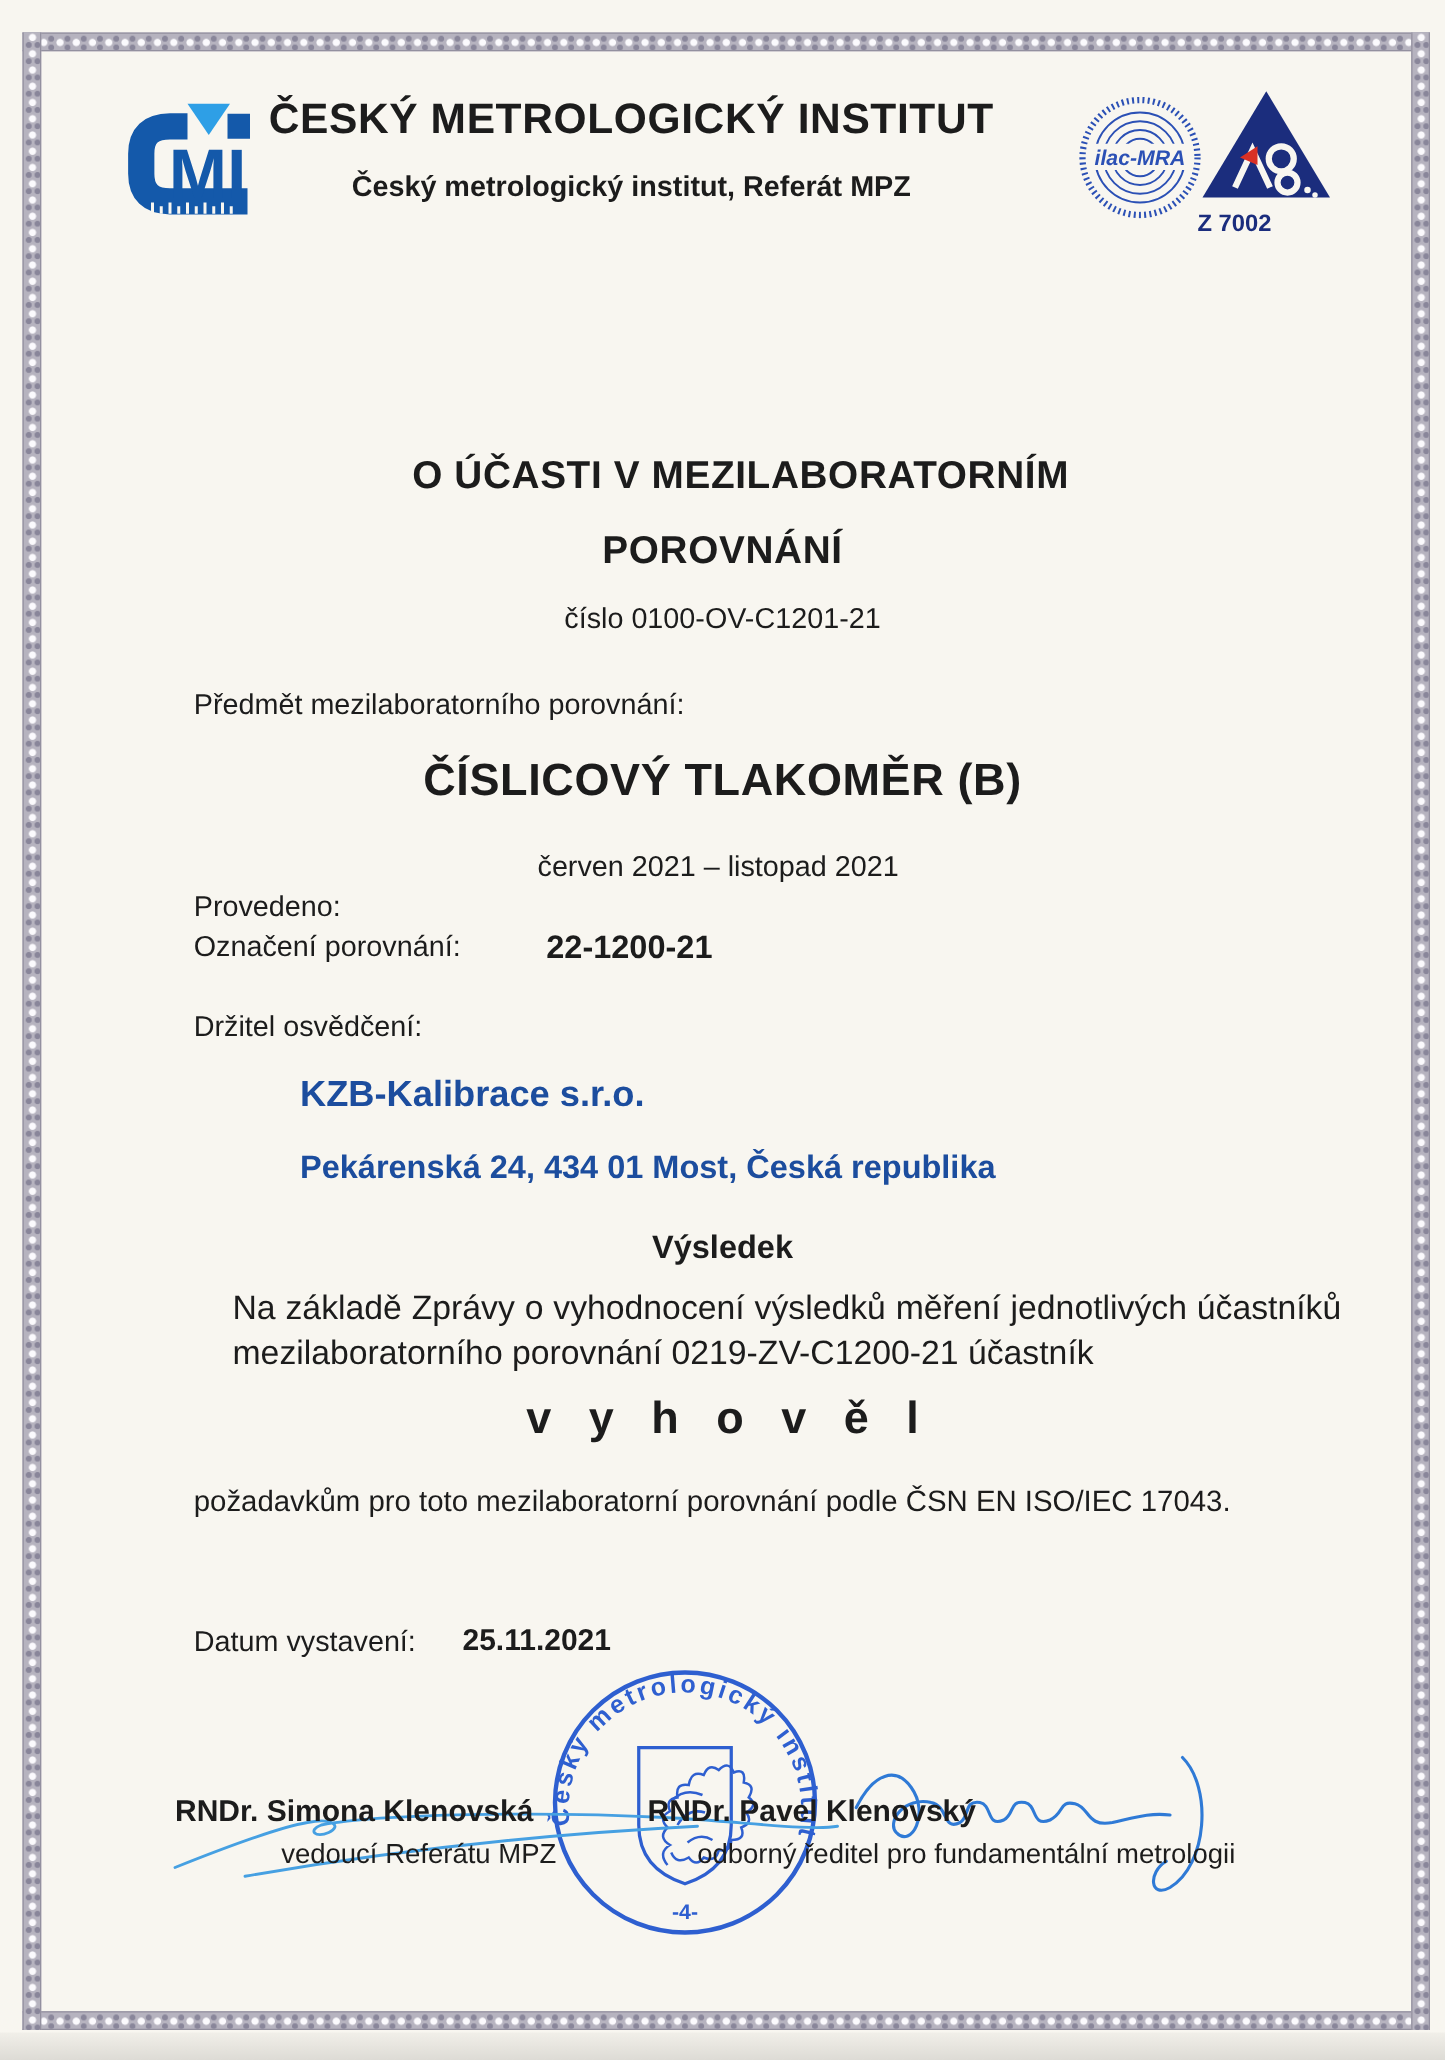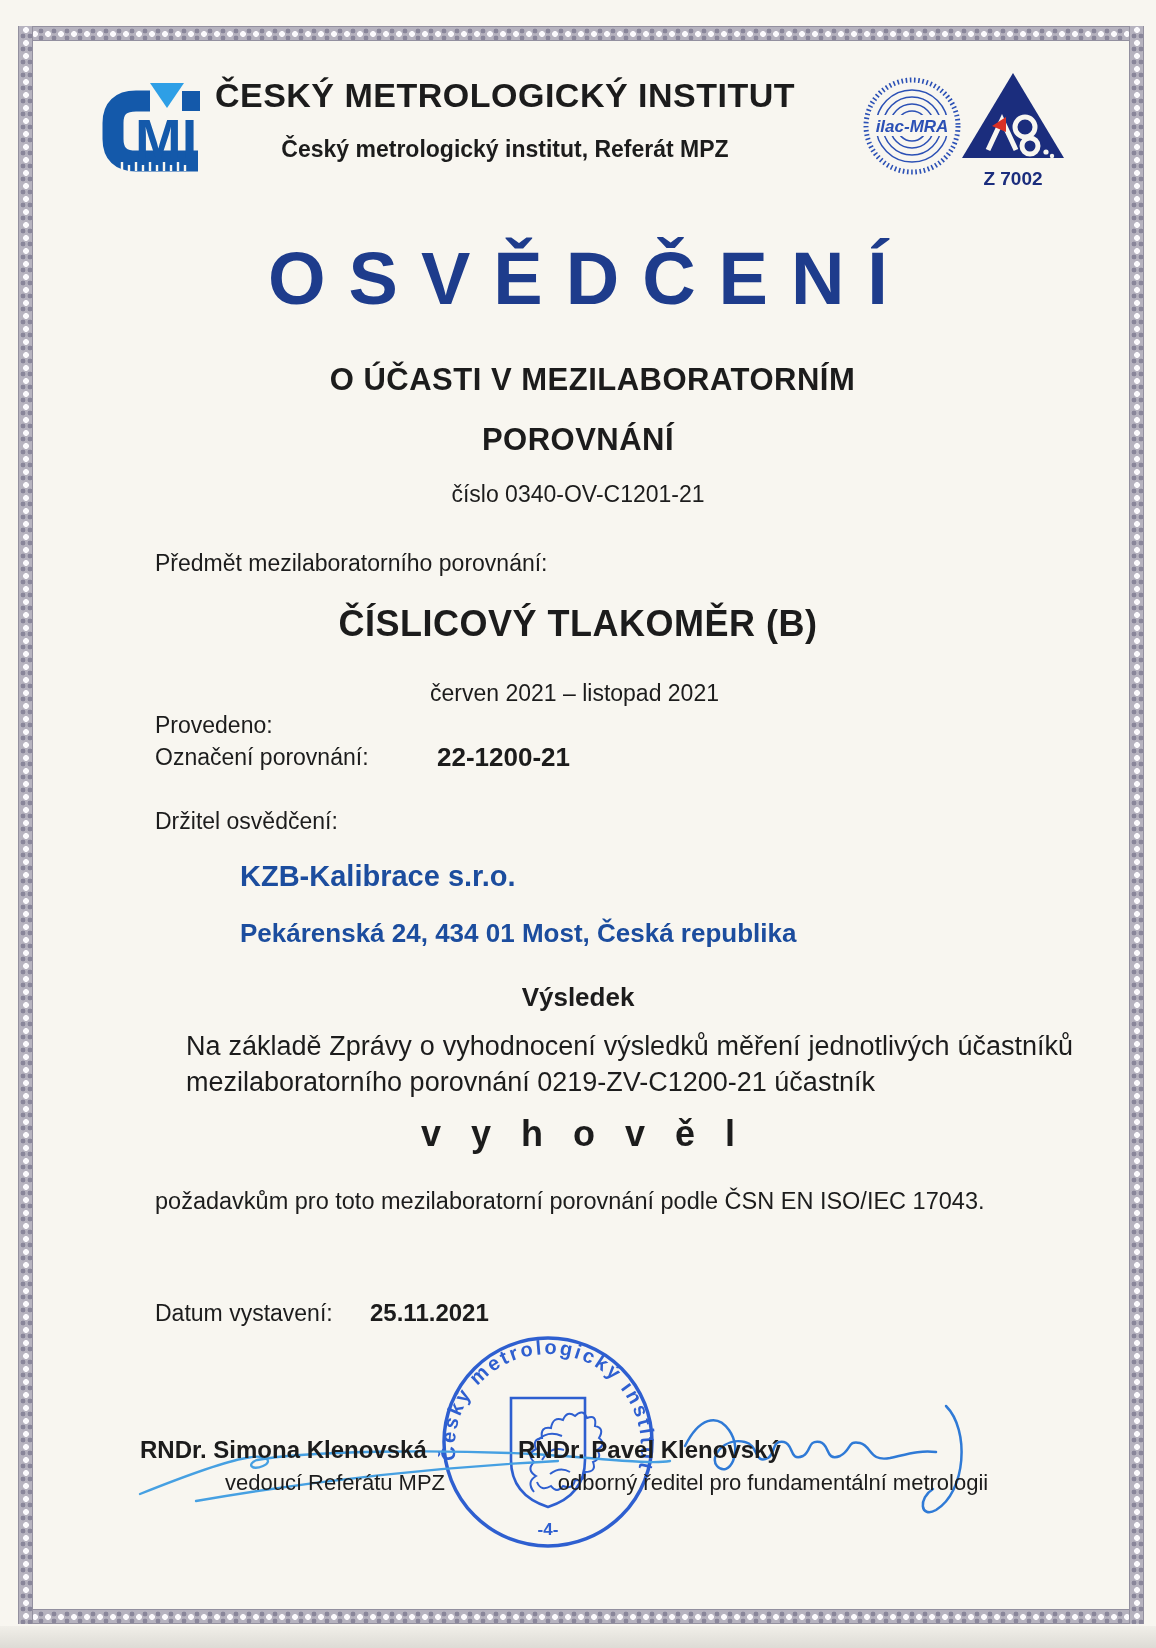--- a/index.html
+++ b/index.html
@@ -50,21 +50,21 @@
   .value-bold { font-size:26px; font-weight:bold; }
   .holder-name{ font-size:29px; font-weight:bold; color:#1c4d9e; }
   .holder-addr{ font-size:26px; font-weight:bold; color:#1c4d9e; }
   .result-head{ font-size:26px; font-weight:bold; }
   .paragraph  { font-size:27px; line-height:36px; text-align:justify; text-align-last:left;margin-left:31px; }
   .verdict    { font-size:36px; font-weight:bold; letter-spacing:10px; padding-left:10px; }
   .closing    { font-size:23.5px; }
   .date-value { font-size:24px; font-weight:bold; }
   .sig-name   { font-size:24px; font-weight:bold; }
   .sig-title  { font-size:22px; text-align:center; margin-top:6px; }
-  .z-code     { font-size:19px; font-weight:bold; color:#1b2d7d; text-align:center; margin-top:2px; }
+  .z-code     { font-size:19px; font-weight:bold; color:#1b2d7d; text-align:left; margin-top:2px; }
 </style>
 </head>
 <body>
 
 <div class="sheet">
 
   <div class="strip strip-h" style="top:26px; left:18px; right:12px;"></div>
   <div class="strip strip-h" style="bottom:24px; left:18px; right:12px;"></div>
   <div class="strip strip-v" style="top:26px; bottom:24px; left:18px;"></div>
   <div class="strip strip-v" style="top:26px; bottom:24px; right:12px;"></div>
@@ -113,24 +113,23 @@
       <path d="M30,80 L44,50 L58,80" fill="none" stroke="#f8f6f0" stroke-width="5"></path>
       <circle cx="67" cy="57" r="10" fill="none" stroke="#f8f6f0" stroke-width="5"></circle>
       <circle cx="72" cy="76" r="8" fill="none" stroke="#f8f6f0" stroke-width="5"></circle>
       <polygon points="34,56 48,47 48,62" fill="#d93025"></polygon>
       <circle cx="88" cy="82" r="2.6" fill="#f8f6f0"></circle>
       <circle cx="94" cy="86" r="2.2" fill="#f8f6f0"></circle>
     </svg>
     <div class="z-code">Z 7002</div>
   </div>
 
-  <div class="abs center main-title" style="top:236px;">OSVĚDČENÍ</div>
   <div class="abs center sub-title black" style="top:362px;margin-left:29px;">O ÚČASTI V MEZILABORATORNÍM</div>
   <div class="abs center sub-title black" style="top:422px;">POROVNÁNÍ</div>
-  <div class="abs center number-line black" style="top:481px;">číslo 0340-OV-C1201-21</div>
+  <div class="abs center number-line black" style="top:481px;">číslo 0100-OV-C1201-21</div>
 
   <div class="abs center subject black" style="top:603px;">ČÍSLICOVÝ TLAKOMĚR (B)</div>
   <div class="abs label black" style="left:155px; top:550px;">Předmět mezilaboratorního porovnání:</div>
 
   <div class="abs label black" style="left:155px; top:681px;margin-top:31px;">Provedeno:</div>
   <div class="abs value black" style="left:430px; top:680px;">červen 2021 – listopad 2021</div>
 
   <div class="abs label black" style="left:155px; top:744px;">Označení porovnání:</div>
   <div class="abs value-bold black" style="left:437px; top:742px;">22-1200-21</div>
 

